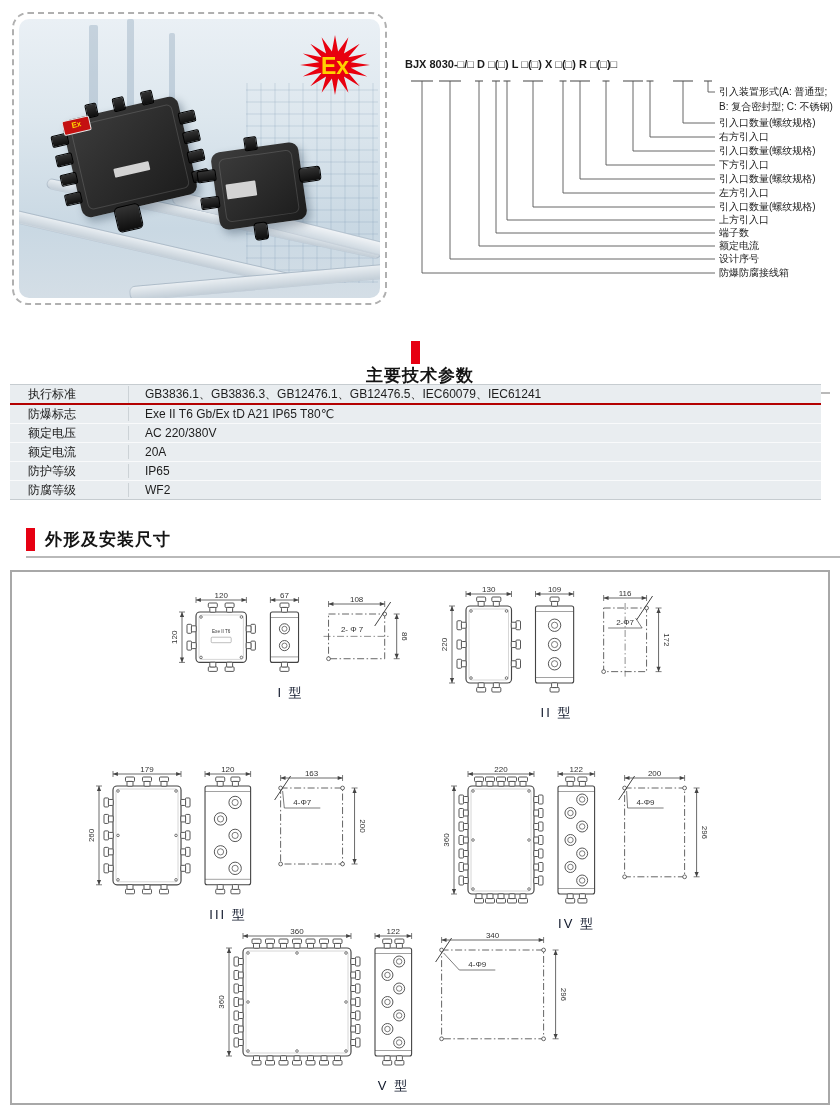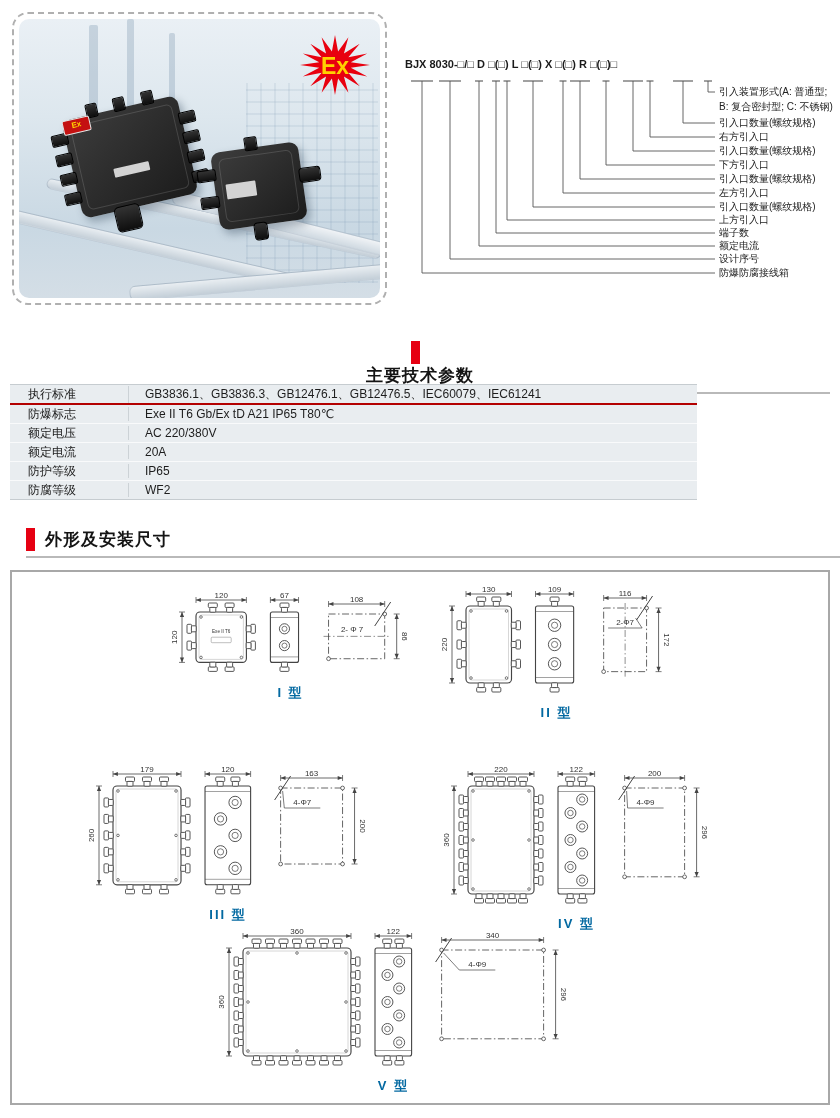--- a/index.html
+++ b/index.html
@@ -32,31 +32,31 @@
   #ex-star{position:absolute;right:8px;top:14px;}
 
   
   #model-text{position:absolute;left:405px;top:58px;font-size:11px;font-weight:bold;color:#1a1a1a;white-space:nowrap;}
   #model-fan{position:absolute;left:403px;top:80px;}
   #model-fan polyline{fill:none;stroke:#555;stroke-width:0.9;}
   #model-fan line{stroke:#555;stroke-width:1.1;}
   #model-fan text{font-size:10px;fill:#222;dominant-baseline:middle;}
 
   
-  #params-table{position:absolute;left:10px;top:384px;width:687px;border-top:1px solid #c6ccd0;border-bottom:1px solid #c6ccd0;}
+  #params-table{position:absolute;left:10px;top:384px;width:811px;border-top:1px solid #c6ccd0;border-bottom:1px solid #c6ccd0;}
   .trow{display:flex;height:18px;background:#e9edf0;border-bottom:1px solid #f9fafb;font-size:12px;color:#1d1d1d;align-items:center;}
   .trow:first-child{border-bottom:2px solid #b30000;}
   .trow:last-child{border-bottom:none;}
   .tlabel{width:100px;padding-left:18px;flex:none;}
   .tvalue{flex:1;padding-left:16px;border-left:1px solid #ccd2d6;}
 
   
   #drawings-box{position:absolute;left:10px;top:570px;width:816px;height:531px;border:2px solid #a8a8a8;background:#fff;}
   .type-group{position:absolute;}
-  .type-label{color:#0369a1;font-weight:bold;font-size:13px;text-align:center;letter-spacing:2px;margin-top:1px;}
+  .type-label{color:#0f172a;font-weight:normal;font-size:13px;text-align:center;letter-spacing:2px;margin-top:1px;}
 </style>
 </head>
 <body>
 
 <div class="page">
 
   <div id="photo-frame">
     <div class="photo">
       <div class="deco chimney" style="left:70px;top:6px;width:9px;height:95px;"></div>
       <div class="deco chimney" style="left:108px;top:0;width:7px;height:112px;"></div>

